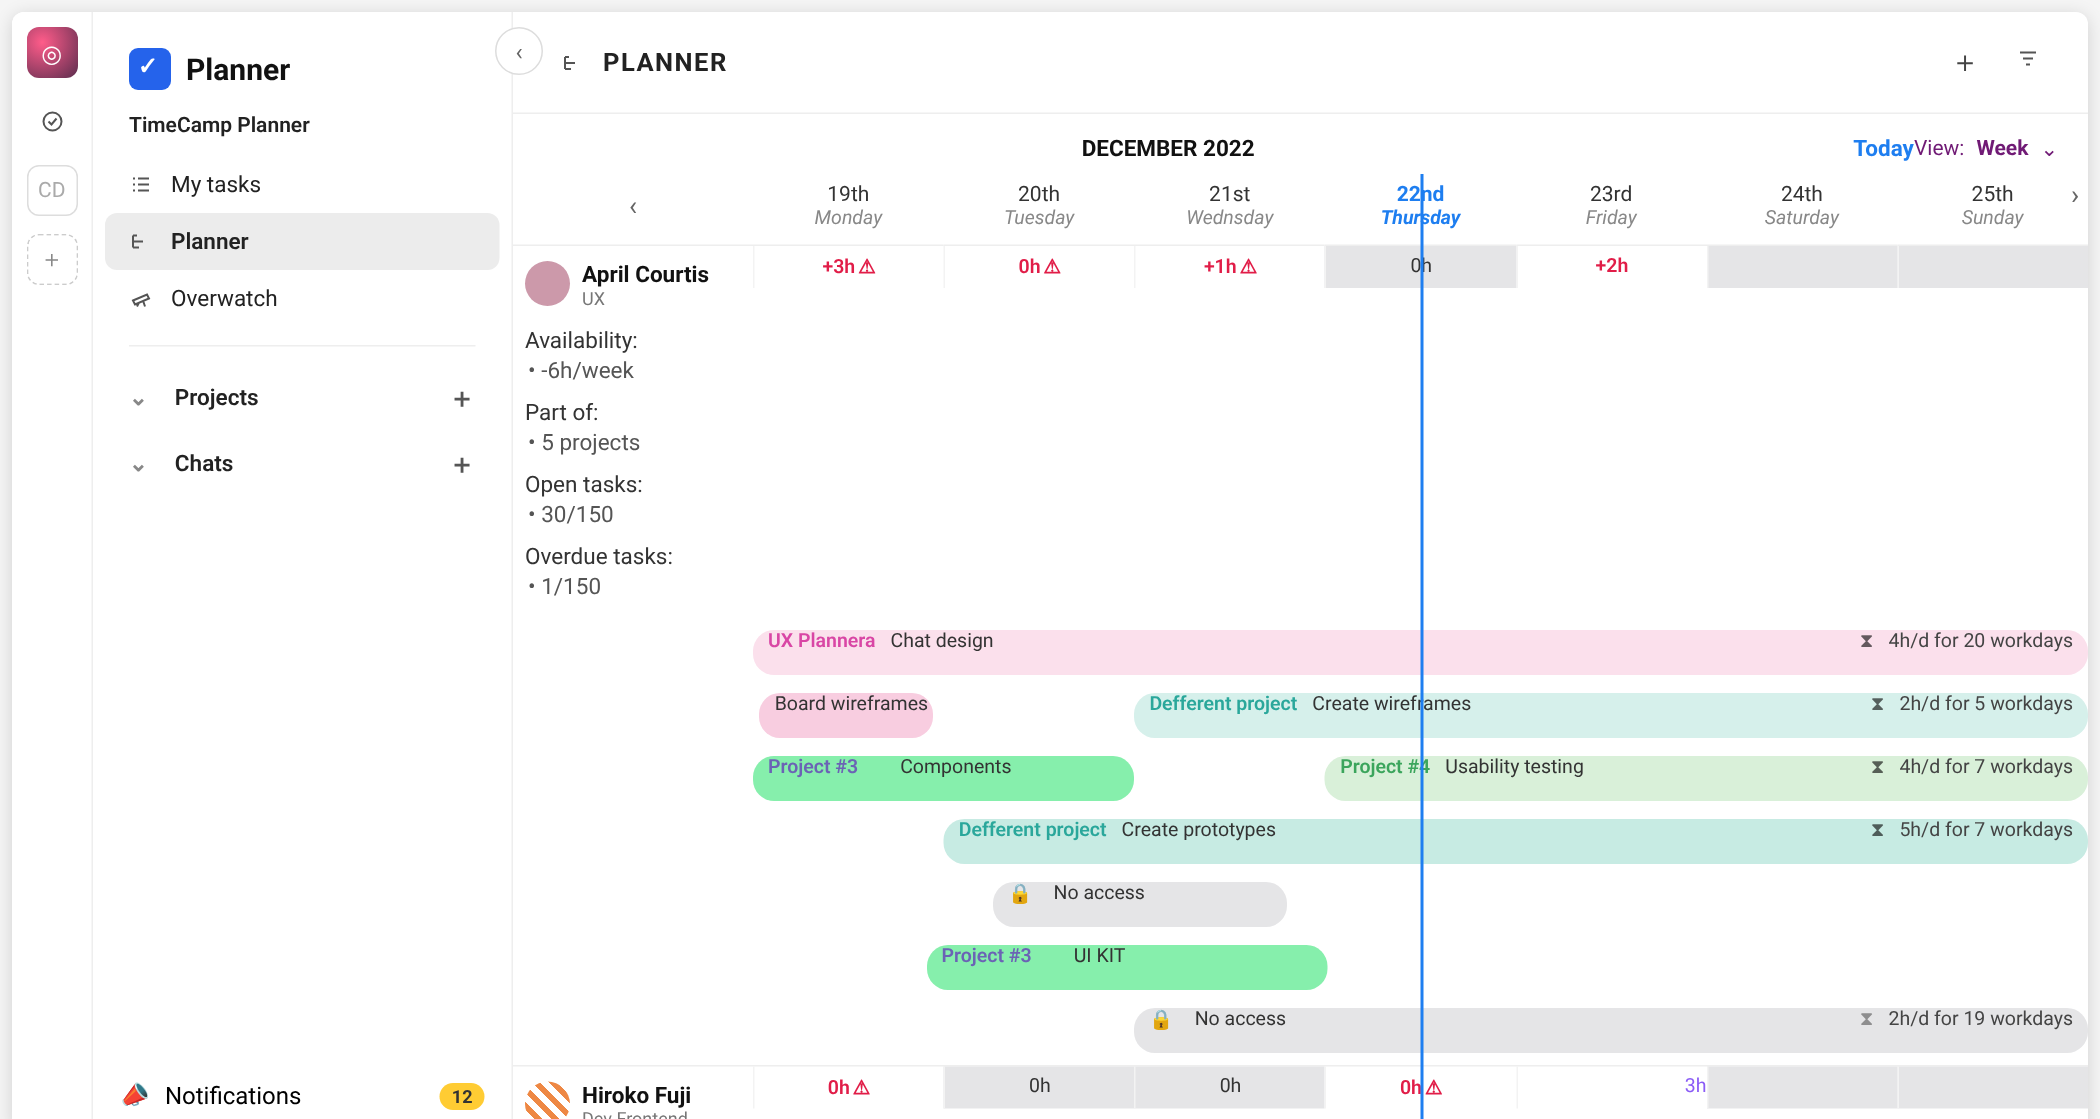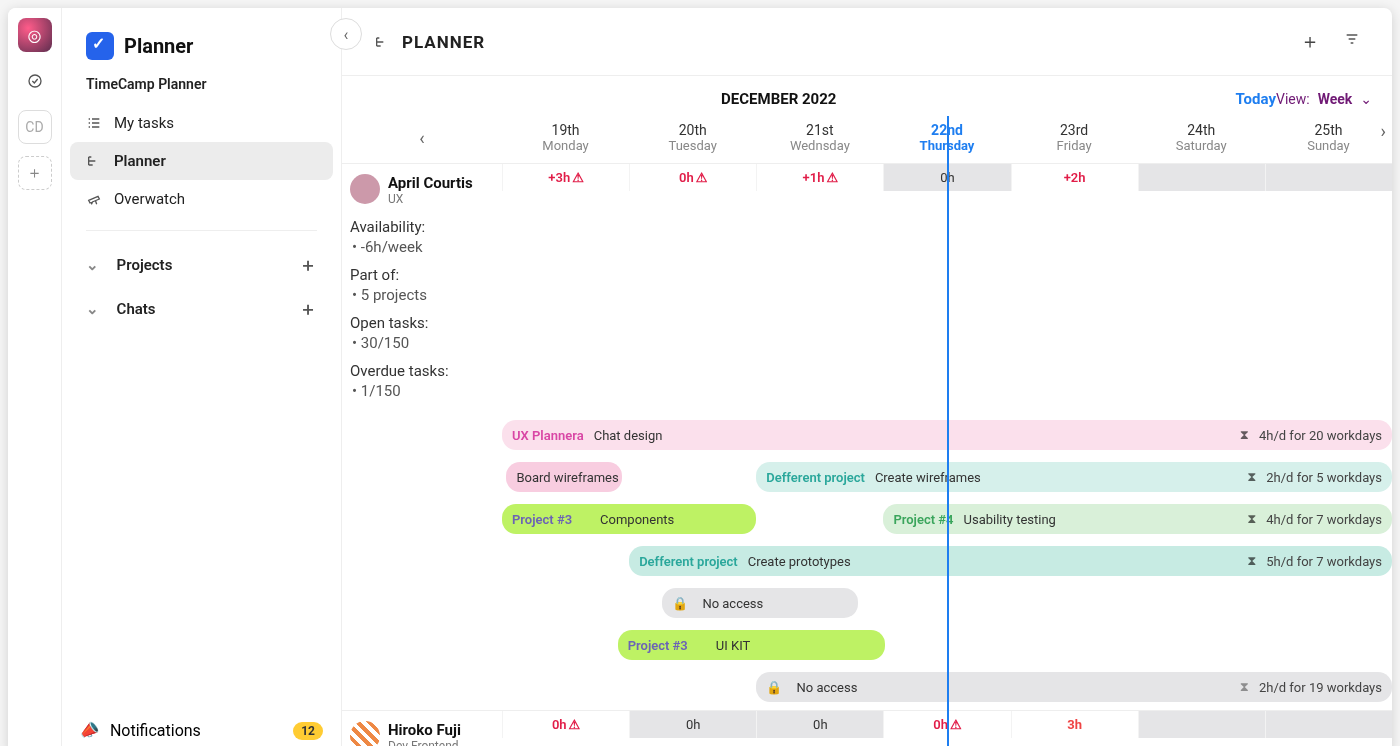--- a/index.html
+++ b/index.html
@@ -49,63 +49,63 @@
 .month { flex:1; text-align:center; font-weight:700; font-size:15px; color:#111; }
 .today-link { color:#1e7ef0; font-weight:700; font-size:15px; margin-left:40px; }
 .view-sel { margin-left:auto; font-size:14px; color:#701a75; display:flex; align-items:center; gap:8px; }
 .view-sel .val { font-weight:700; }
 
 
 .grid-wrap { flex:1; overflow:auto; position:relative; }
 .grid { display:grid; grid-template-columns: 160px repeat(7, 1fr); position:relative; }
 .col-head { text-align:center; padding:6px 0 10px; border-bottom:1px solid #eee; }
 .col-head .dnum { font-size:14px; color:#333; }
-.col-head .dname { font-size:13px; color:#888; }
+.col-head .dname { font-size:13px; color:#888;font-style:italic; }
 .col-head.today .dnum, .col-head.today .dname { color:#1e7ef0; font-weight:700; }
 .arrow-cell { display:flex; align-items:center; justify-content:center; color:#666; font-size:18px; cursor:pointer; padding:6px 0 10px; border-bottom:1px solid #eee; }
 
 
 .today-line { position:absolute; top:0; bottom:0; width:2px; background:#1e7ef0; z-index:3; pointer-events:none; }
 
 
 .row-section { border-bottom:1px solid #eee; position:relative; }
 .row-grid { display:grid; grid-template-columns: 160px repeat(7, 1fr); }
 .cell { border-left:1px solid #f3f3f3; padding:4px 0; min-height:24px; }
 .cell:first-child { border-left:0; }
 .hours-cell { text-align:center; font-size:13px; padding:6px 0; position:relative; }
 .hours-cell.red { color:#e11d48; font-weight:600; }
-.hours-cell.blue { color:#ef4444; font-weight:700; }
+.hours-cell.blue { color:#8b5cf6; font-weight:400;text-align:right; }
 .hours-cell.gray { color:#333; }
 .warn { display:inline-block; margin-left:2px; color:#e11d48; }
 
 .person-col { grid-row: span 50; padding:10px 12px 16px 8px; font-size:13px; color:#333; }
 .person-head { display:flex; gap:8px; align-items:flex-start; }
 .avatar { width:30px; height:30px; border-radius:50%; background:#c9a; flex-shrink:0; }
 .avatar.hf { background: repeating-linear-gradient(45deg,#e84,#e84 4px,#fff 4px,#fff 8px); }
 .pname { font-weight:700; font-size:15px; color:#111; }
 .prole { font-size:12px; color:#777; }
 .meta { margin-top:12px; font-size:15px; }
 .meta dt { color:#333; margin-top:10px; }
 .meta dd { color:#555; margin-left:12px; margin-top:2px; }
 .meta dd::before { content:"• "; margin-left:-10px; }
 
 
 .bars { grid-column: 2 / span 7; position:relative; }
 .bar-row { position:relative; height:34px; margin:4px 0; }
-.bar { position:absolute; top:0; height:30px; border-radius:14px; display:flex; align-items:center; padding:0 10px; font-size:13px; gap:10px; white-space:nowrap; overflow:hidden; }
+.bar { position:absolute; top:0; height:30px; border-radius:14px; display:flex; align-items:flex-start; padding:0 10px; font-size:13px; gap:10px; white-space:nowrap; overflow:hidden; }
 .bar .proj { font-weight:600; }
 .bar .task { color:#333; }
 .bar .hourglass { margin-left:auto; opacity:.6; }
 .bar .sched { color:#444; }
 
 .pink { background:#fbe0ec; } .pink .proj{color:#d946a5;}
 .pink-solid { background:#f8cde0; }
 .teal { background:#d6f0eb; } .teal .proj{color:#2aa79b;}
 .teal2 { background:#c7ebe3; } .teal2 .proj{color:#2aa79b;}
-.violet { background:#bef264;gap:28px; } .violet .proj{color:#6b63b5;}
+.violet { background:#86efac;gap:28px; } .violet .proj{color:#6b63b5;}
 .green { background:#d9f0d9; } .green .proj{color:#3ba55c;}
 .gray { background:#e5e5e7; color:#555; }
 .lock { margin-right:4px; }
 
 
 .d0{left:0%} .d1{left:14.285%} .d2{left:28.571%} .d3{left:42.857%} .w2{width:28.571%} .w4{width:57.142%} .w5{width:71.428%} .w6{width:85.714%} .w7{width:100%}
 .inset { left:0.5%; width:13%; } 
 
 svg.ic { width:16px; height:16px; stroke:#555; fill:none; stroke-width:2; }
 </style>

